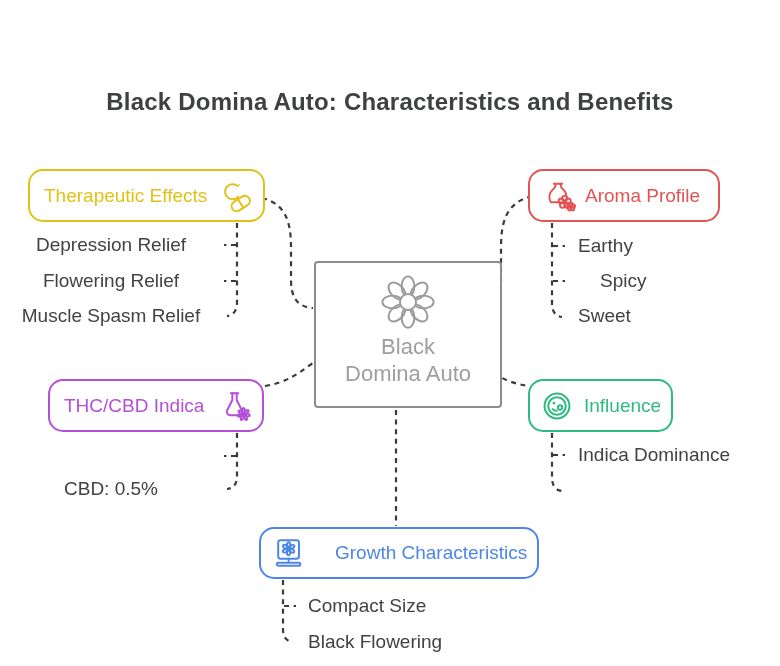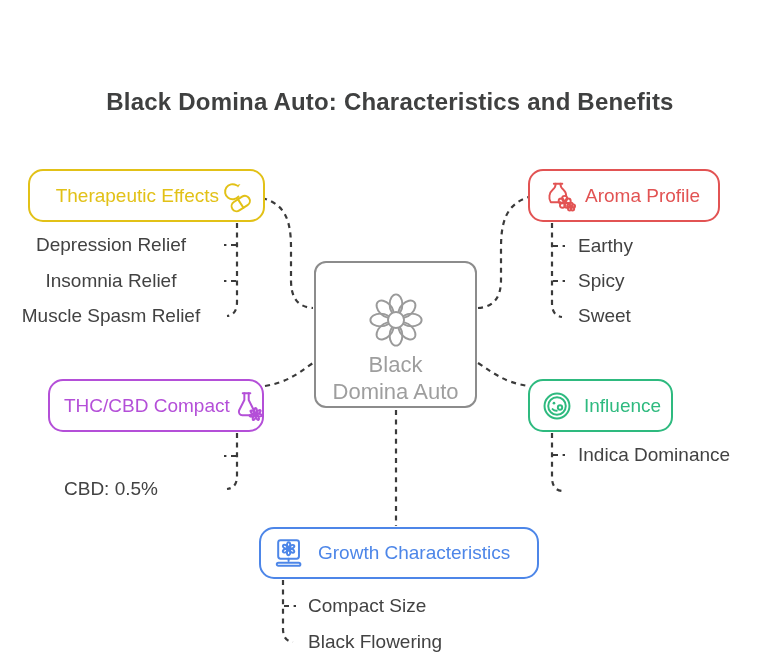--- a/index.html
+++ b/index.html
@@ -2,37 +2,37 @@
 <html><head>
 <meta charset="utf-8">
 <style>
   html,body{margin:0;padding:0;background:#ffffff;}
   .stage{position:relative;width:780px;height:666px;background:#ffffff;overflow:hidden;
          font-family:"Liberation Sans","DejaVu Sans",sans-serif;margin-top:36px;}
   .title{position:absolute;left:0;top:52px;width:780px;text-align:center;
          font-size:24px;font-weight:bold;color:#3f4040;letter-spacing:.2px;}
   svg.connectors{position:absolute;left:0;top:0;pointer-events:none;}
   .connectors path{fill:none;stroke:#3a3a3a;stroke-width:2.2;stroke-dasharray:5 4.6;stroke-linecap:butt;}
-  .center-node{position:absolute;left:314px;top:225px;width:163px;height:147px;
-         border:2px solid #8c8c8c;border-radius:12px;background:#fff;
-         display:flex;flex-direction:column;align-items:center;justify-content:flex-start;box-sizing:border-box;padding-top:28px;}
+  .center-node{position:absolute;left:314px;top:225px;width:188px;height:147px;
+         border:2px solid #8c8c8c;border-radius:4px;background:#fff;
+         display:flex;flex-direction:column;align-items:center;justify-content:flex-start;box-sizing:border-box;padding-top:10px;}
   .center-label{color:#9e9e9e;font-size:22px;line-height:27px;text-align:center;margin-top:2px;}
   .branch{position:absolute;display:flex;align-items:center;background:#fff;
          border-radius:15px;box-sizing:border-box;font-size:19px;white-space:nowrap;}
   .branch .blabel{flex:0 0 auto;}
   .branch svg{flex:0 0 auto;}
-  .b-yellow{border:2.5px solid #e2c117;color:#e2c117;left:28px;top:133px;width:237px;height:53px;padding:0 10px 0 14px;justify-content:flex-end;}
+  .b-yellow{border:2.5px solid #e2c117;color:#e2c117;left:28px;top:133px;width:237px;height:53px;padding:0 10px 0 14px;justify-content:space-between;}
   .b-red   {border:2.5px solid #e25353;color:#e25353;left:528px;top:133px;width:192px;height:53px;padding:0 12px;gap:9px;}
   .b-purple{border:2.5px solid #b44fd8;color:#b44fd8;left:48px;top:343px;width:216px;height:53px;padding:0 10px 0 14px;justify-content:space-between;}
   .b-green {border:2.5px solid #2eba7f;color:#2eba7f;left:528px;top:343px;width:145px;height:53px;padding:0 10px;gap:10px;}
-  .b-blue  {border:2.5px solid #4d86e8;color:#4d86e8;left:259px;top:491px;width:280px;height:52px;padding:2px 12px;gap:11px;}
+  .b-blue  {border:2.5px solid #4d86e8;color:#4d86e8;left:259px;top:491px;width:280px;height:52px;padding:2px 12px;gap:28px;}
   .item{position:absolute;font-size:19px;line-height:24px;color:#424242;white-space:nowrap;}
   .item.r{text-align:center;left:0;width:222px;}
   .il1{top:197px}.il2{top:233px}.il3{top:268px}
-  .ir1{top:198px;left:578px}.ir2{top:233px;left:578px}.ir3{top:268px;left:578px}
+  .ir1{top:198px;left:578px}.ir2{top:233px;left:600px}.ir3{top:268px;left:578px}
   .it1{top:408px}.it2{top:441px}
   .ig1{top:407px;left:578px}.ig2{top:443px;left:578px}
   .igr1{top:558px;left:308px}.igr2{top:594px;left:308px}
 </style>
 </head>
 <body>
 
 <div class="stage">
 
   <div class="title">Black Domina Auto: Characteristics and Benefits</div>
@@ -107,21 +107,21 @@
           <circle cx="28.4" cy="28.7" r="1.8"></circle>
         <circle cx="29.3" cy="31.5" r="1.8"></circle>
           <circle cx="32.3" cy="31.5" r="1.8"></circle>
         <circle cx="33.2" cy="28.7" r="1.8"></circle>
       </g>
     </svg>
     <span class="blabel">Aroma Profile</span>
   </div>
 
   <div class="branch b-purple">
-    <span class="blabel">THC/CBD Compact</span>
+    <span class="blabel">THC/CBD Indica</span>
     <svg width="34" height="34" viewBox="0 0 36 36">
       <g fill="none" stroke="currentColor" stroke-width="2.1" stroke-linecap="round" stroke-linejoin="round">
         <path d="M 13.5 4.5 h 8"></path>
         <path d="M 15.2 4.5 v 7.2 L 9.6 22.8 a 3.6 3.6 0 0 0 3.4 4.9 h 9 a 3.6 3.6 0 0 0 3.4 -4.9 L 19.8 11.7 V 4.5"></path>
         <g transform="translate(27.2,26.8)">
           <ellipse cx="0" cy="-3.3" rx="1.35" ry="3.3"></ellipse>
           <ellipse cx="0" cy="-3.3" rx="1.35" ry="3.3" transform="rotate(51)"></ellipse>
           <ellipse cx="0" cy="-3.3" rx="1.35" ry="3.3" transform="rotate(102)"></ellipse>
           <ellipse cx="0" cy="-3.3" rx="1.35" ry="3.3" transform="rotate(153)"></ellipse>
           <ellipse cx="0" cy="-3.3" rx="1.35" ry="3.3" transform="rotate(204)"></ellipse>
@@ -157,21 +157,21 @@
         <ellipse cx="16.5" cy="10.1" rx="1.8" ry="3.4" transform="rotate(300 16.5 13.5)"></ellipse>
         <circle cx="16.5" cy="13.5" r="1.5" fill="currentColor" stroke="none"></circle>
         <path d="M 16.5 24 v 2.6"></path>
         <rect x="4" y="28.2" width="25" height="3.4" rx="1.7"></rect>
       </g>
     </svg>
     <span class="blabel">Growth Characteristics</span>
   </div>
 
   <div class="item r il1">Depression Relief</div>
-  <div class="item r il2">Insomnia Relief</div>
+  <div class="item r il2">Flowering Relief</div>
   <div class="item r il3">Muscle Spasm Relief</div>
 
   <div class="item ir1">Earthy</div>
   <div class="item ir2">Spicy</div>
   <div class="item ir3">Sweet</div>
 
   <div class="item r it2">CBD: 0.5%</div>
 
   <div class="item ig1">Indica Dominance</div>
 

